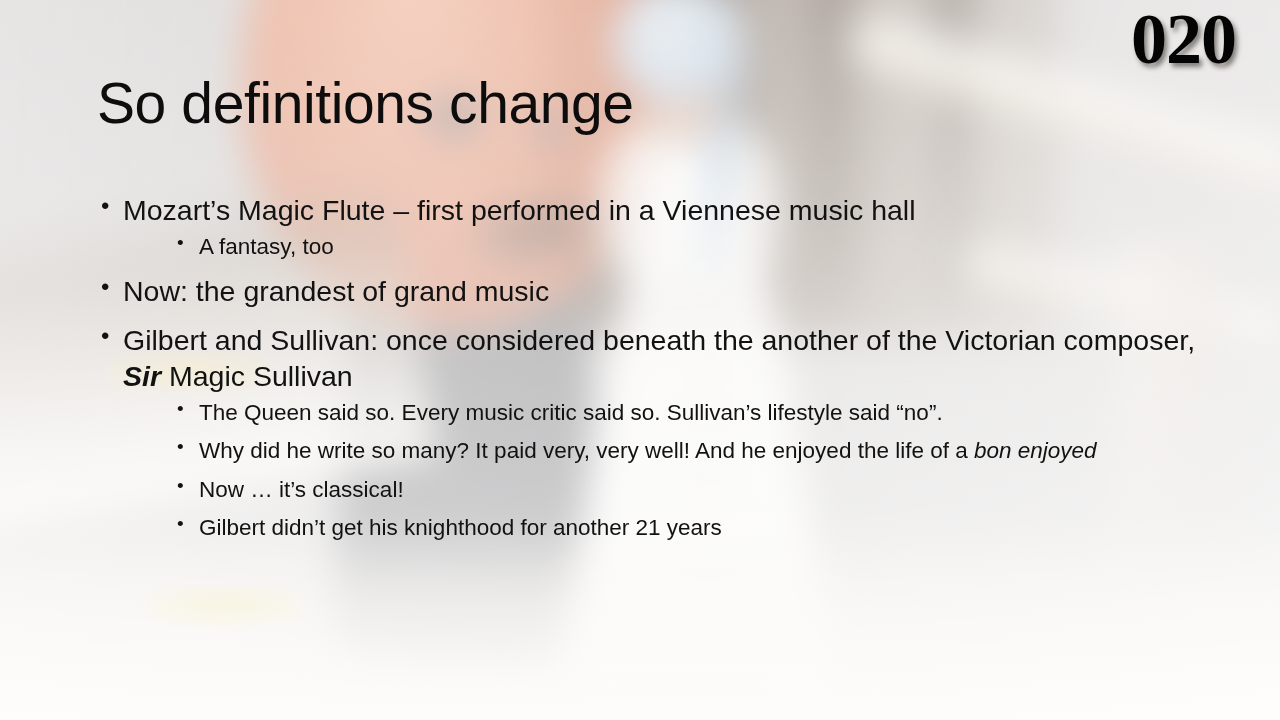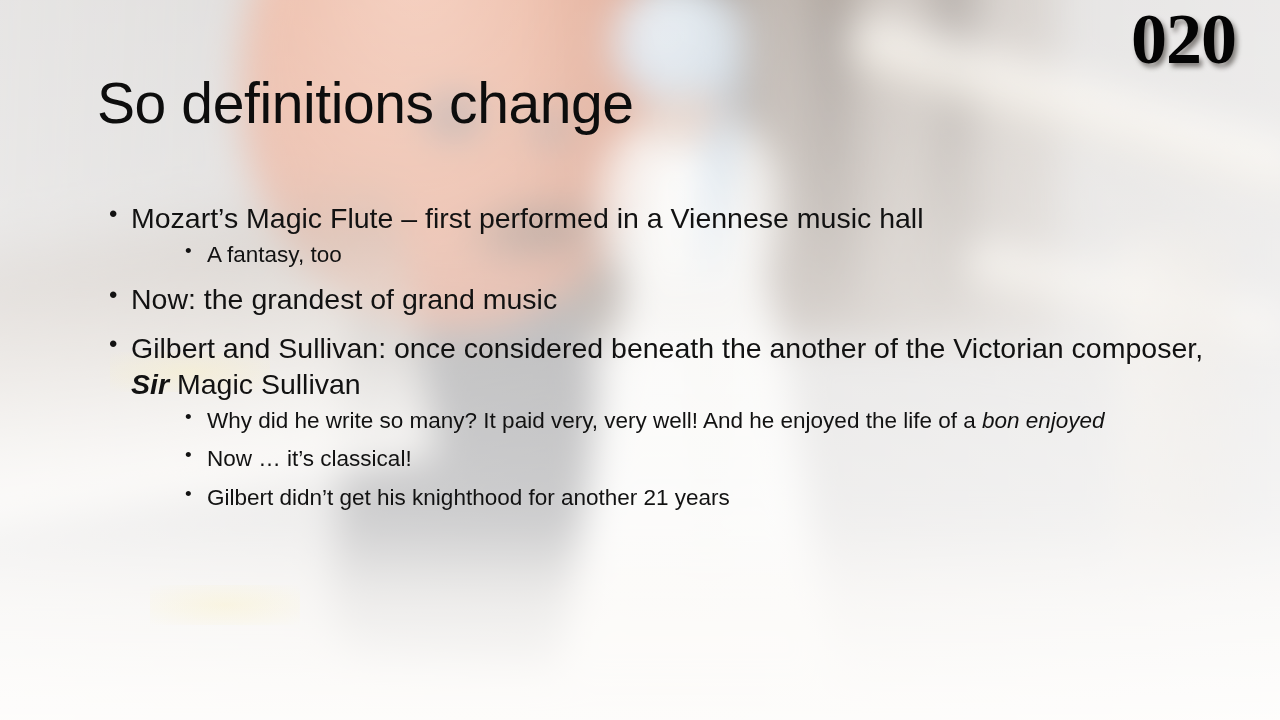--- a/index.html
+++ b/index.html
@@ -272,21 +272,21 @@
   .body {
     position: absolute;
     left: 97px;
     top: 192px;
     width: 1115px;
     color: #121212;
   }
 
   ul {
     list-style: none;
-    margin: 8px;
+    margin: 0;
     padding: 0;
   }
 
   .lvl1 {
     position: relative;
     padding-left: 26px;
     font-size: 28.5px;
     line-height: 1.27;
     margin-bottom: 12px;
   }
@@ -405,20 +405,23 @@
         </li>
 
         <li class="lvl1">
           <span class="btxt">Now: the grandest of grand music</span>
         </li>
 
         <li class="lvl1">
           <span class="btxt"><span>Gilbert and Sullivan: once considered beneath the another of the Victorian composer, </span><span class="bi">Sir</span><span> Magic Sullivan</span></span>
 
           <ul class="lvl2-list">
+            <li class="lvl2">
+              <span class="btxt">The Queen said so. Every music critic said so. Sullivan’s lifestyle said “no”.</span>
+            </li>
             <li class="lvl2">
               <span class="btxt"><span>Why did he write so many? It paid very, very well! And he enjoyed the life of a </span><span class="it">bon enjoyed</span></span>
             </li>
             <li class="lvl2">
               <span class="btxt">Now … it’s classical!</span>
             </li>
             <li class="lvl2">
               <span class="btxt">Gilbert didn’t get his knighthood for another 21 years</span>
             </li>
           </ul>

